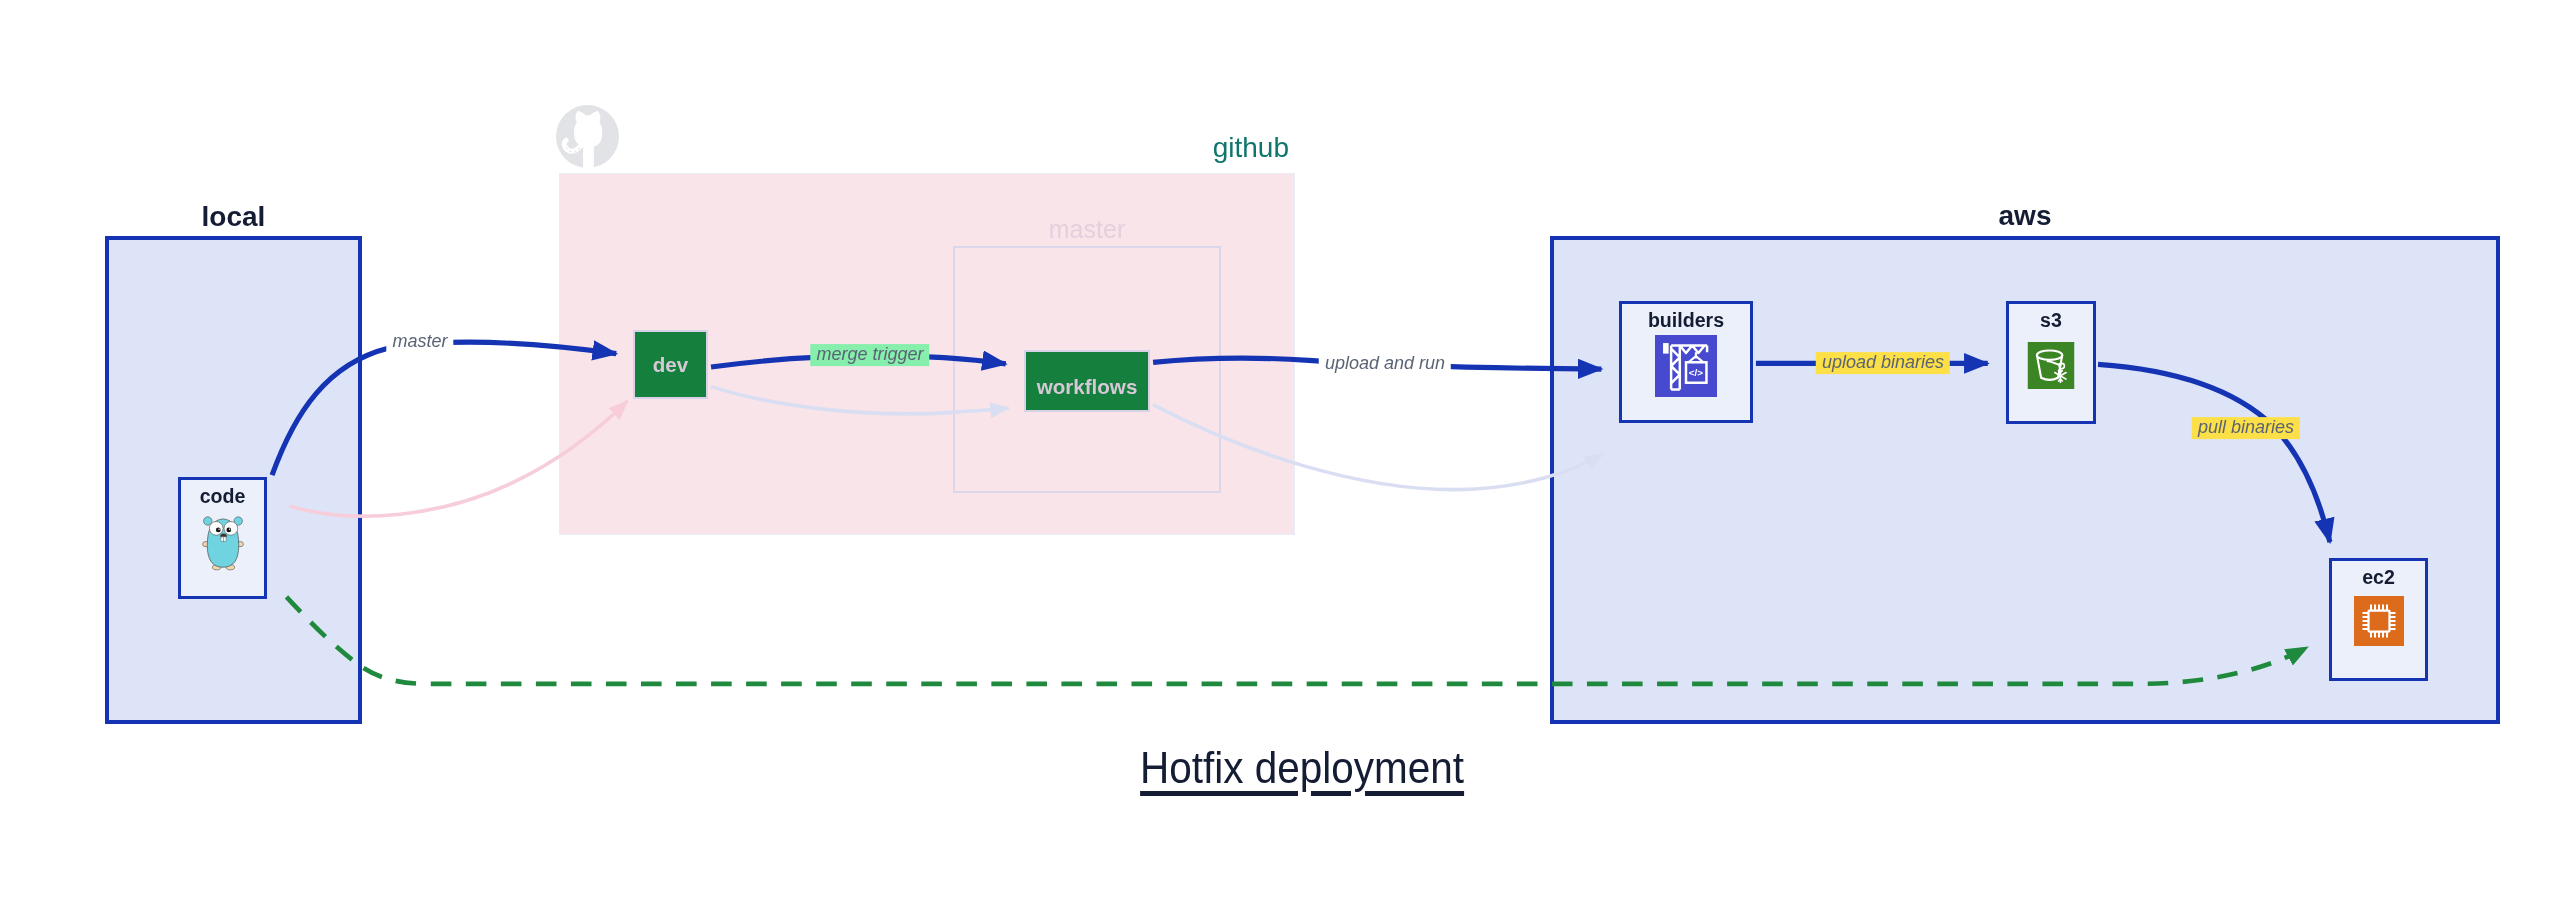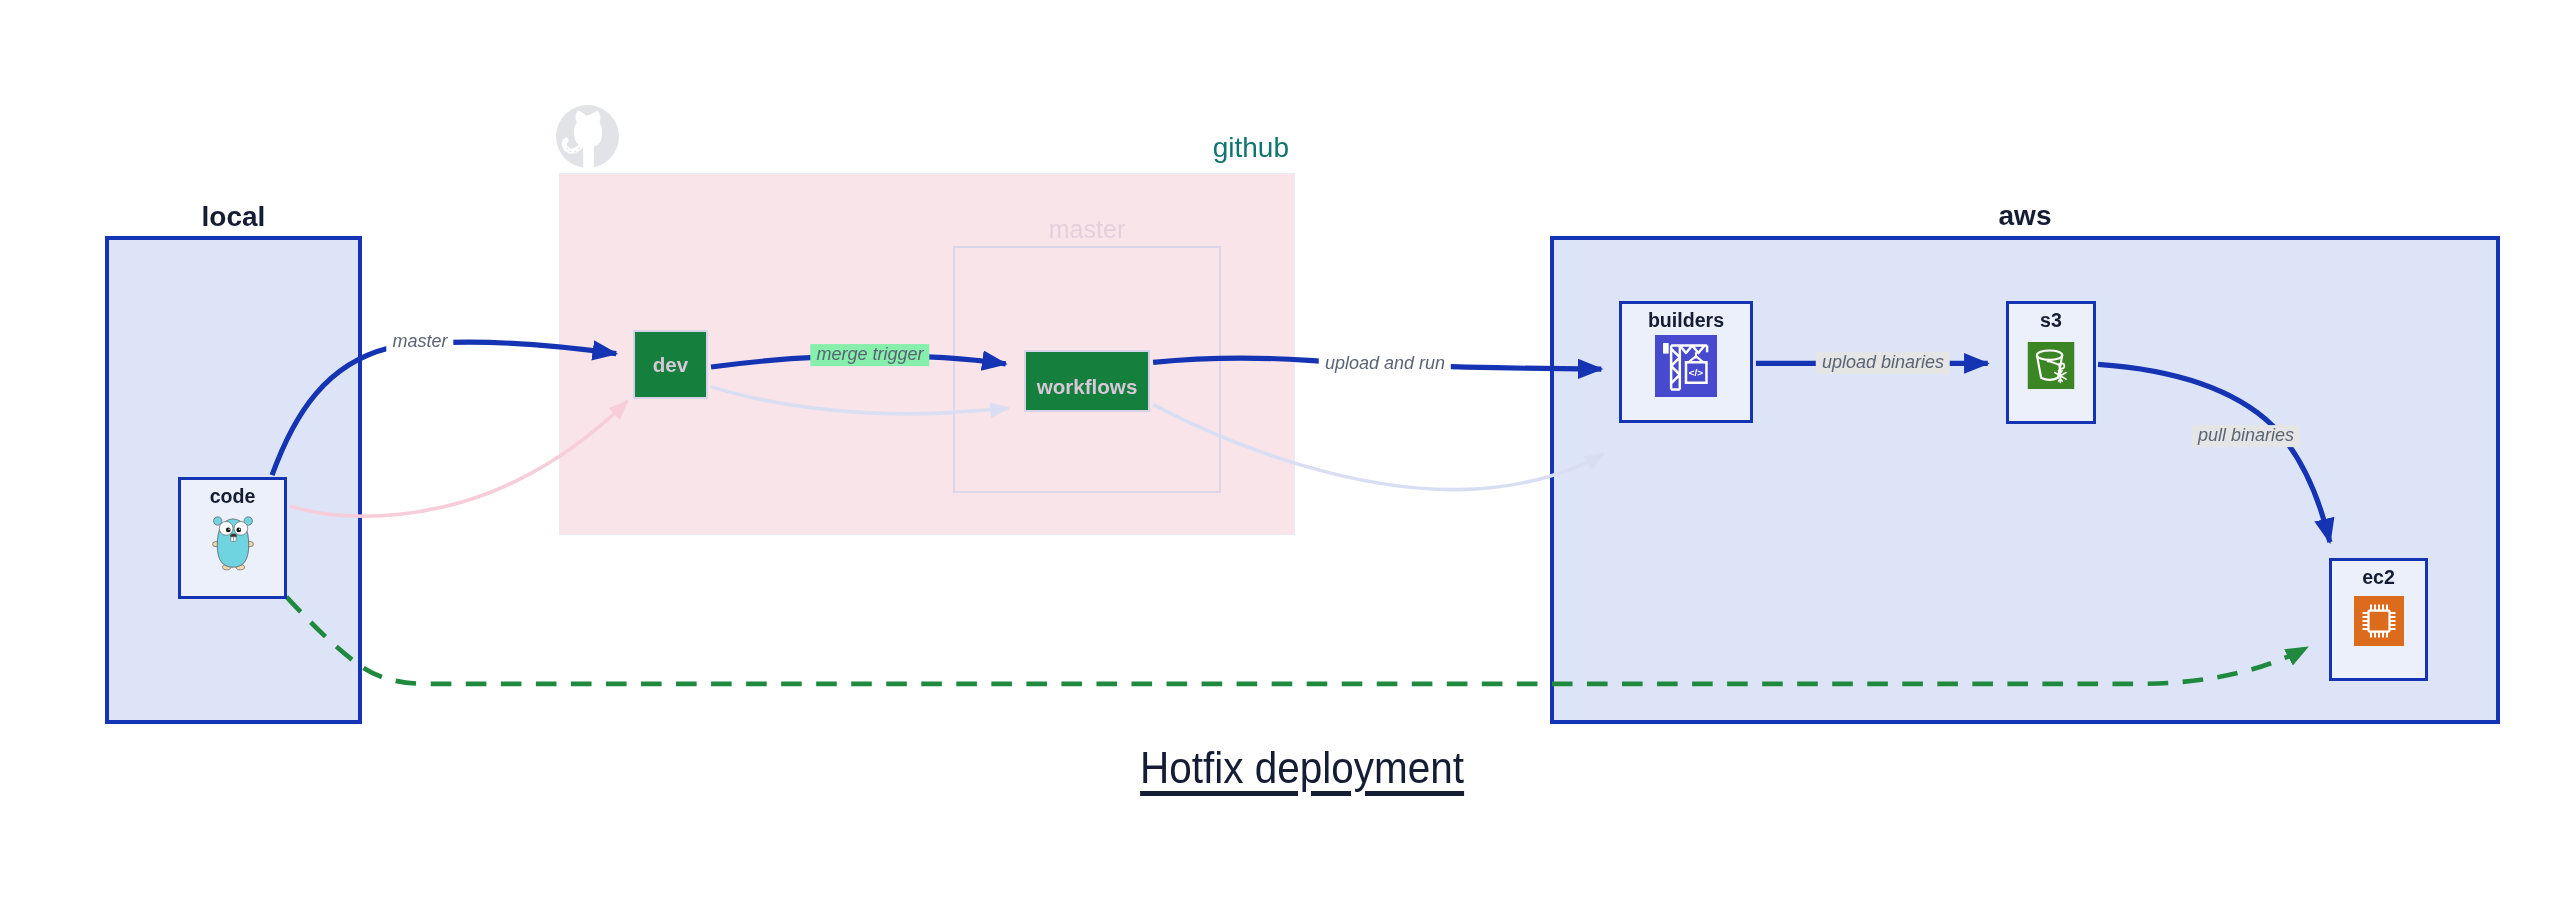--- a/index.html
+++ b/index.html
@@ -21,35 +21,35 @@
   .lbl-master{left:984px;top:217px;width:206px;color:#e6cfdc;font-weight:normal;font-size:25px;}
 
   
   .node{box-sizing:border-box;}
   .node-active{background:#ecf0fb;border:3.6px solid #1434b3;}
   .node-faded{background:#15803d;border:2.1px solid #d8d2e8;}
   .node-label{position:absolute;left:0;top:7.2px;width:100%;text-align:center;
               font-weight:bold;font-size:19.6px;color:#141d33;line-height:1;}
   .node-label-faded{position:absolute;left:0;width:100%;text-align:center;
               font-weight:bold;font-size:20.6px;color:#d7c8d8;line-height:1;}
-  .n-code{left:178px;top:477px;width:109px;height:122px;padding-left:37px;}
+  .n-code{left:178px;top:477px;width:89px;height:122px;padding-left:37px;}
   .n-dev{left:633px;top:330px;width:75px;height:69px;}
   .n-workflows{left:1024px;top:350px;width:126px;height:62px;}
   .n-builders{left:1619px;top:301px;width:134px;height:122px;}
   .n-s3{left:2006px;top:301px;width:90px;height:123px;}
   .n-ec2{left:2329px;top:558px;width:99px;height:123px;padding-left:19px;}
 
   .svc-icon{position:absolute;left:50%;transform:translateX(-50%);}
 
   
   .edge-label{position:absolute;transform:translate(-50%,-50%);font-style:italic;
               font-size:18px;color:#5a6474;line-height:1.1;padding:1px 6.2px;white-space:nowrap;}
   .bg-white{background:#ffffff;}
   .bg-pink{background:#86efac;}
-  .bg-peri{background:#e5e5e5;}
+  .bg-peri{background:#fde047;}
 
   
   .title-wrap{left:0;top:746px;width:2604px;text-align:center;}
   .title-text{display:inline-block;font-size:44px;color:#151d35;line-height:1;
               transform:scaleX(0.92);
               text-decoration:underline;text-decoration-thickness:4.6px;text-underline-offset:8.2px;}
 
   svg.edges{position:absolute;left:0;top:0;z-index:3;}
   .layer-boxes{z-index:1;}
   .layer-nodes{z-index:4;}
@@ -197,20 +197,20 @@
           <line x1="71" y1="58" x2="83" y2="58"></line>
         <line x1="71" y1="66" x2="83" y2="66"></line>
       </g>
     </svg>
   </div>
 
   <div class="abs layer-labels edge-label bg-white" style="left:420px;top:342px;">master</div>
   <div class="abs layer-labels edge-label bg-pink" style="left:870px;top:355px;">merge trigger</div>
   <div class="abs layer-labels edge-label bg-white" style="left:1385px;top:364px;">upload and run</div>
   <div class="abs layer-labels edge-label bg-peri" style="left:1883px;top:363px;">upload binaries</div>
-  <div class="abs layer-labels edge-label bg-peri" style="left:2246px;top:428px;margin-top:8px;">pull binaries</div>
+  <div class="abs layer-labels edge-label bg-peri" style="left:2246px;top:428px;">pull binaries</div>
 
   <div class="abs layer-labels title-wrap">
     <span class="title-text">Hotfix deployment</span>
   </div>
 
 </div>
 
 
 </body></html>

